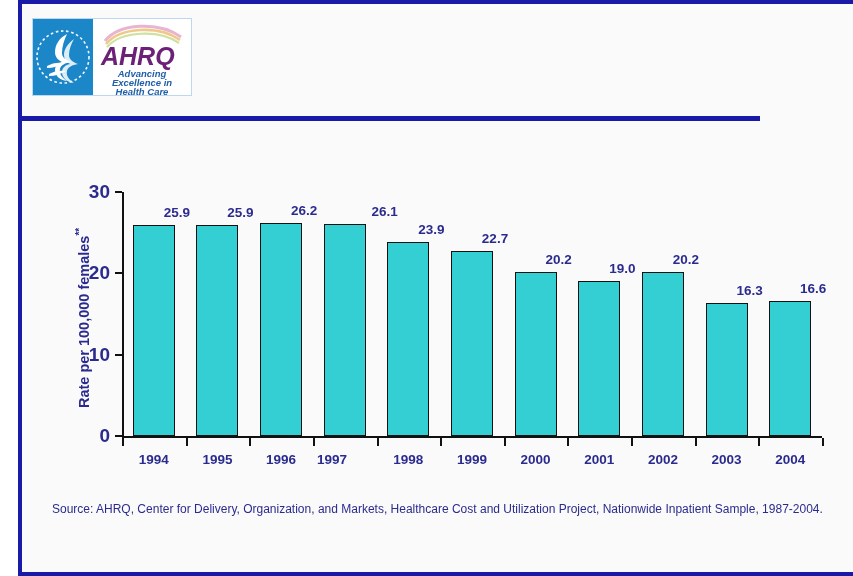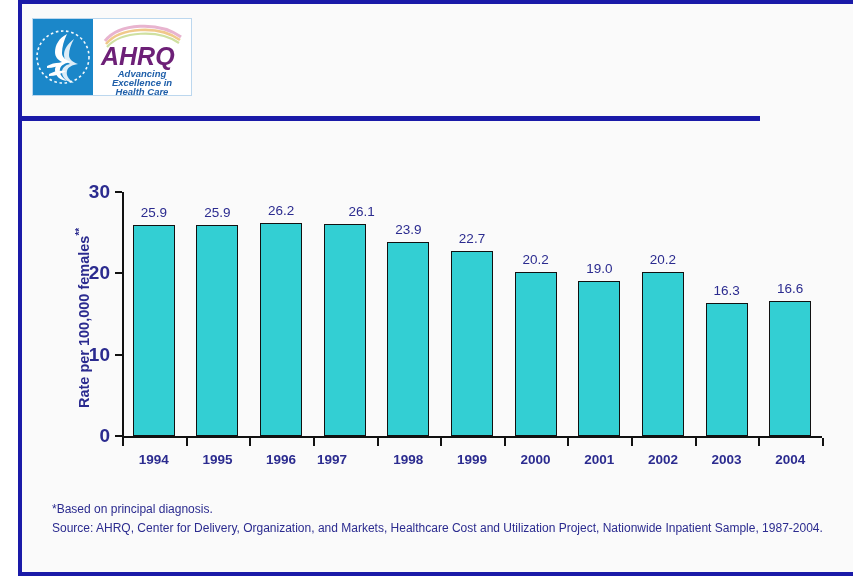--- a/index.html
+++ b/index.html
@@ -153,22 +153,23 @@
     position: absolute;
     background: #33cfd3;
     border: 1px solid #111111;
     box-sizing: border-box;
   }
   .bar-value {
     position: absolute;
     text-align: center;
     color: #2b2b8f;
     font-size: 13.5px;
-    font-weight: normal;
+    font-weight: bold;
     white-space: nowrap;
+    padding-left: 23px;
   }
   .xcat {
     position: absolute;
     text-align: center;
     color: #2b2b8f;
     font-size: 13.5px;
     font-weight: bold;
   }
 
   
@@ -288,17 +289,16 @@
           <div class="xcat" style="left: 383.636px; top: 260px; width: 60px; color: rgb(43, 43, 143);">2000</div>
           <div class="xcat" style="left: 447.273px; top: 260px; width: 60px; color: rgb(43, 43, 143);">2001</div>
           <div class="xcat" style="left: 510.909px; top: 260px; width: 60px; color: rgb(43, 43, 143);">2002</div>
           <div class="xcat" style="left: 574.545px; top: 260px; width: 60px; color: rgb(43, 43, 143);">2003</div>
           <div class="xcat" style="left: 638.182px; top: 260px; width: 60px; color: rgb(43, 43, 143);">2004</div>
         </div>
     </div>
   </div>
 
   <div class="notes">
-    <div>*Based on principal diagnosis.</div>
     <div>Source: AHRQ, Center for Delivery, Organization, and Markets, Healthcare Cost and Utilization Project, Nationwide Inpatient Sample, 1987-2004.</div>
   </div>
 
 </div>
 
 </body></html>

